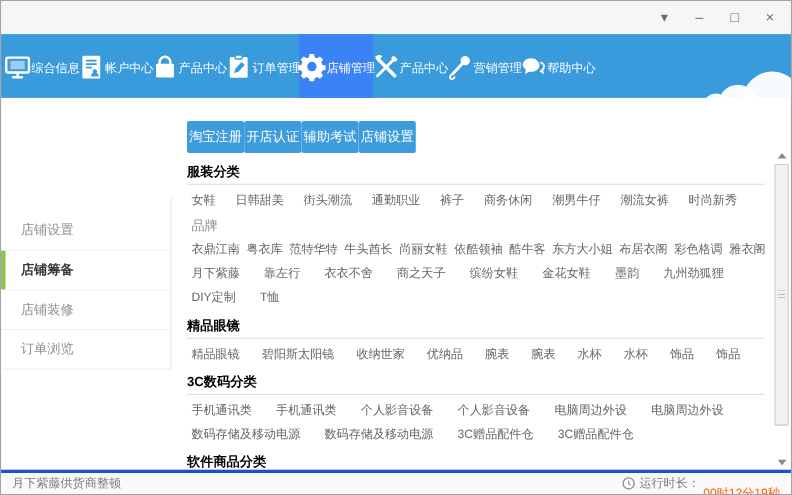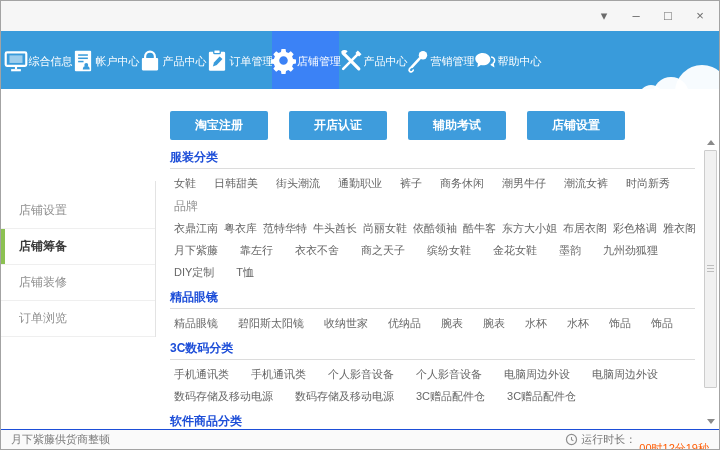--- a/index.html
+++ b/index.html
@@ -26,39 +26,39 @@
   .cloud .c3{width:24px;height:24px;right:66px;bottom:-12px;}
   
   .bodyrow{flex:1;display:flex;min-height:0;align-items:center;}
   .sidebar{width:155px;flex:0 0 auto;border-right:1px solid #e3e3e3;background:#fff;padding-top:12px;box-sizing:border-box;}
   .side-item{height:35px;line-height:35px;padding-left:18px;font-size:12px;color:#8f8f8f;border-bottom:1px solid #efefef;position:relative;cursor:pointer;}
   .side-item.active{color:#3a3a3a;font-weight:bold;}
   .side-indicator{position:absolute;left:0;top:0;bottom:0;width:4px;background:#8CC152;}
   
   .content{flex:1;position:relative;overflow:hidden;padding-left:14px;box-sizing:border-box;}
   .toolbar{margin-top:22px;}
-  .btn{display:inline-block;background:#3E9CDC;color:#fff;font-size:12px;padding:6px 25px;margin-right:21px;border-radius:2px;cursor:pointer;font-weight:bold;}
+  .btn{display:inline-block;background:#3E9CDC;color:#fff;font-size:12px;padding:6px 2px;margin-right:0;border-radius:2px;cursor:pointer;}
   .sections{margin-right:24px;}
-  .section-title{color:#1d4ed8;font-size:12px;font-weight:bold;margin-top:10px;line-height:15px;}
+  .section-title{color:#000000;font-size:12px;font-weight:bold;margin-top:10px;line-height:15px;}
   .rule{height:1px;background:#dcdcdc;margin-top:3px;}
   .group-label{color:#8f8f8f;font-size:12px;margin:8px 0 0 4px;line-height:15px;}
   .link-row{margin:7px 0 0 4px;font-size:11px;color:#666;line-height:15px;white-space:nowrap;}
   .link{cursor:pointer;}
   
   .scrollbar{position:absolute;top:47px;right:2px;bottom:2px;width:13px;}
   .sb-btn{position:absolute;left:0;width:13px;height:12px;display:flex;align-items:center;justify-content:center;cursor:pointer;}
   .sb-btn.up{top:0;}
   .sb-btn.down{bottom:0;}
   .tri-up{width:0;height:0;border-left:4px solid transparent;border-right:4px solid transparent;border-bottom:5px solid #8a8a8a;}
   .tri-down{width:0;height:0;border-left:4px solid transparent;border-right:4px solid transparent;border-top:5px solid #8a8a8a;}
   .sb-thumb{position:absolute;top:14px;left:0;width:11px;height:236px;background:#f1f1f1;border:1px solid #cccccc;border-radius:1px;cursor:pointer;}
   .grip{position:absolute;left:2px;right:2px;top:50%;margin-top:-4px;height:8px;
         background:repeating-linear-gradient(to bottom,#bdbdbd 0,#bdbdbd 1px,transparent 1px,transparent 3px);}
   
-  .statusbar{height:19px;flex:0 0 auto;background:#fafafa;border-top:1px solid #1d4ed8;display:flex;align-items:center;justify-content:space-between;padding:0 10px;font-size:11px;color:#7a7a7a;}
+  .statusbar{height:19px;flex:0 0 auto;background:#fafafa;border-top:3px solid #1d4ed8;display:flex;align-items:center;justify-content:space-between;padding:0 10px;font-size:11px;color:#7a7a7a;}
   .runtime{display:flex;align-items:center;gap:3px;}
   .runtime-value{color:#FF5A00;margin-top:17px;}
 </style>
 </head>
 <body>
 
 <div class="window">
 
   <div class="titlebar">
     <div class="win-controls">

